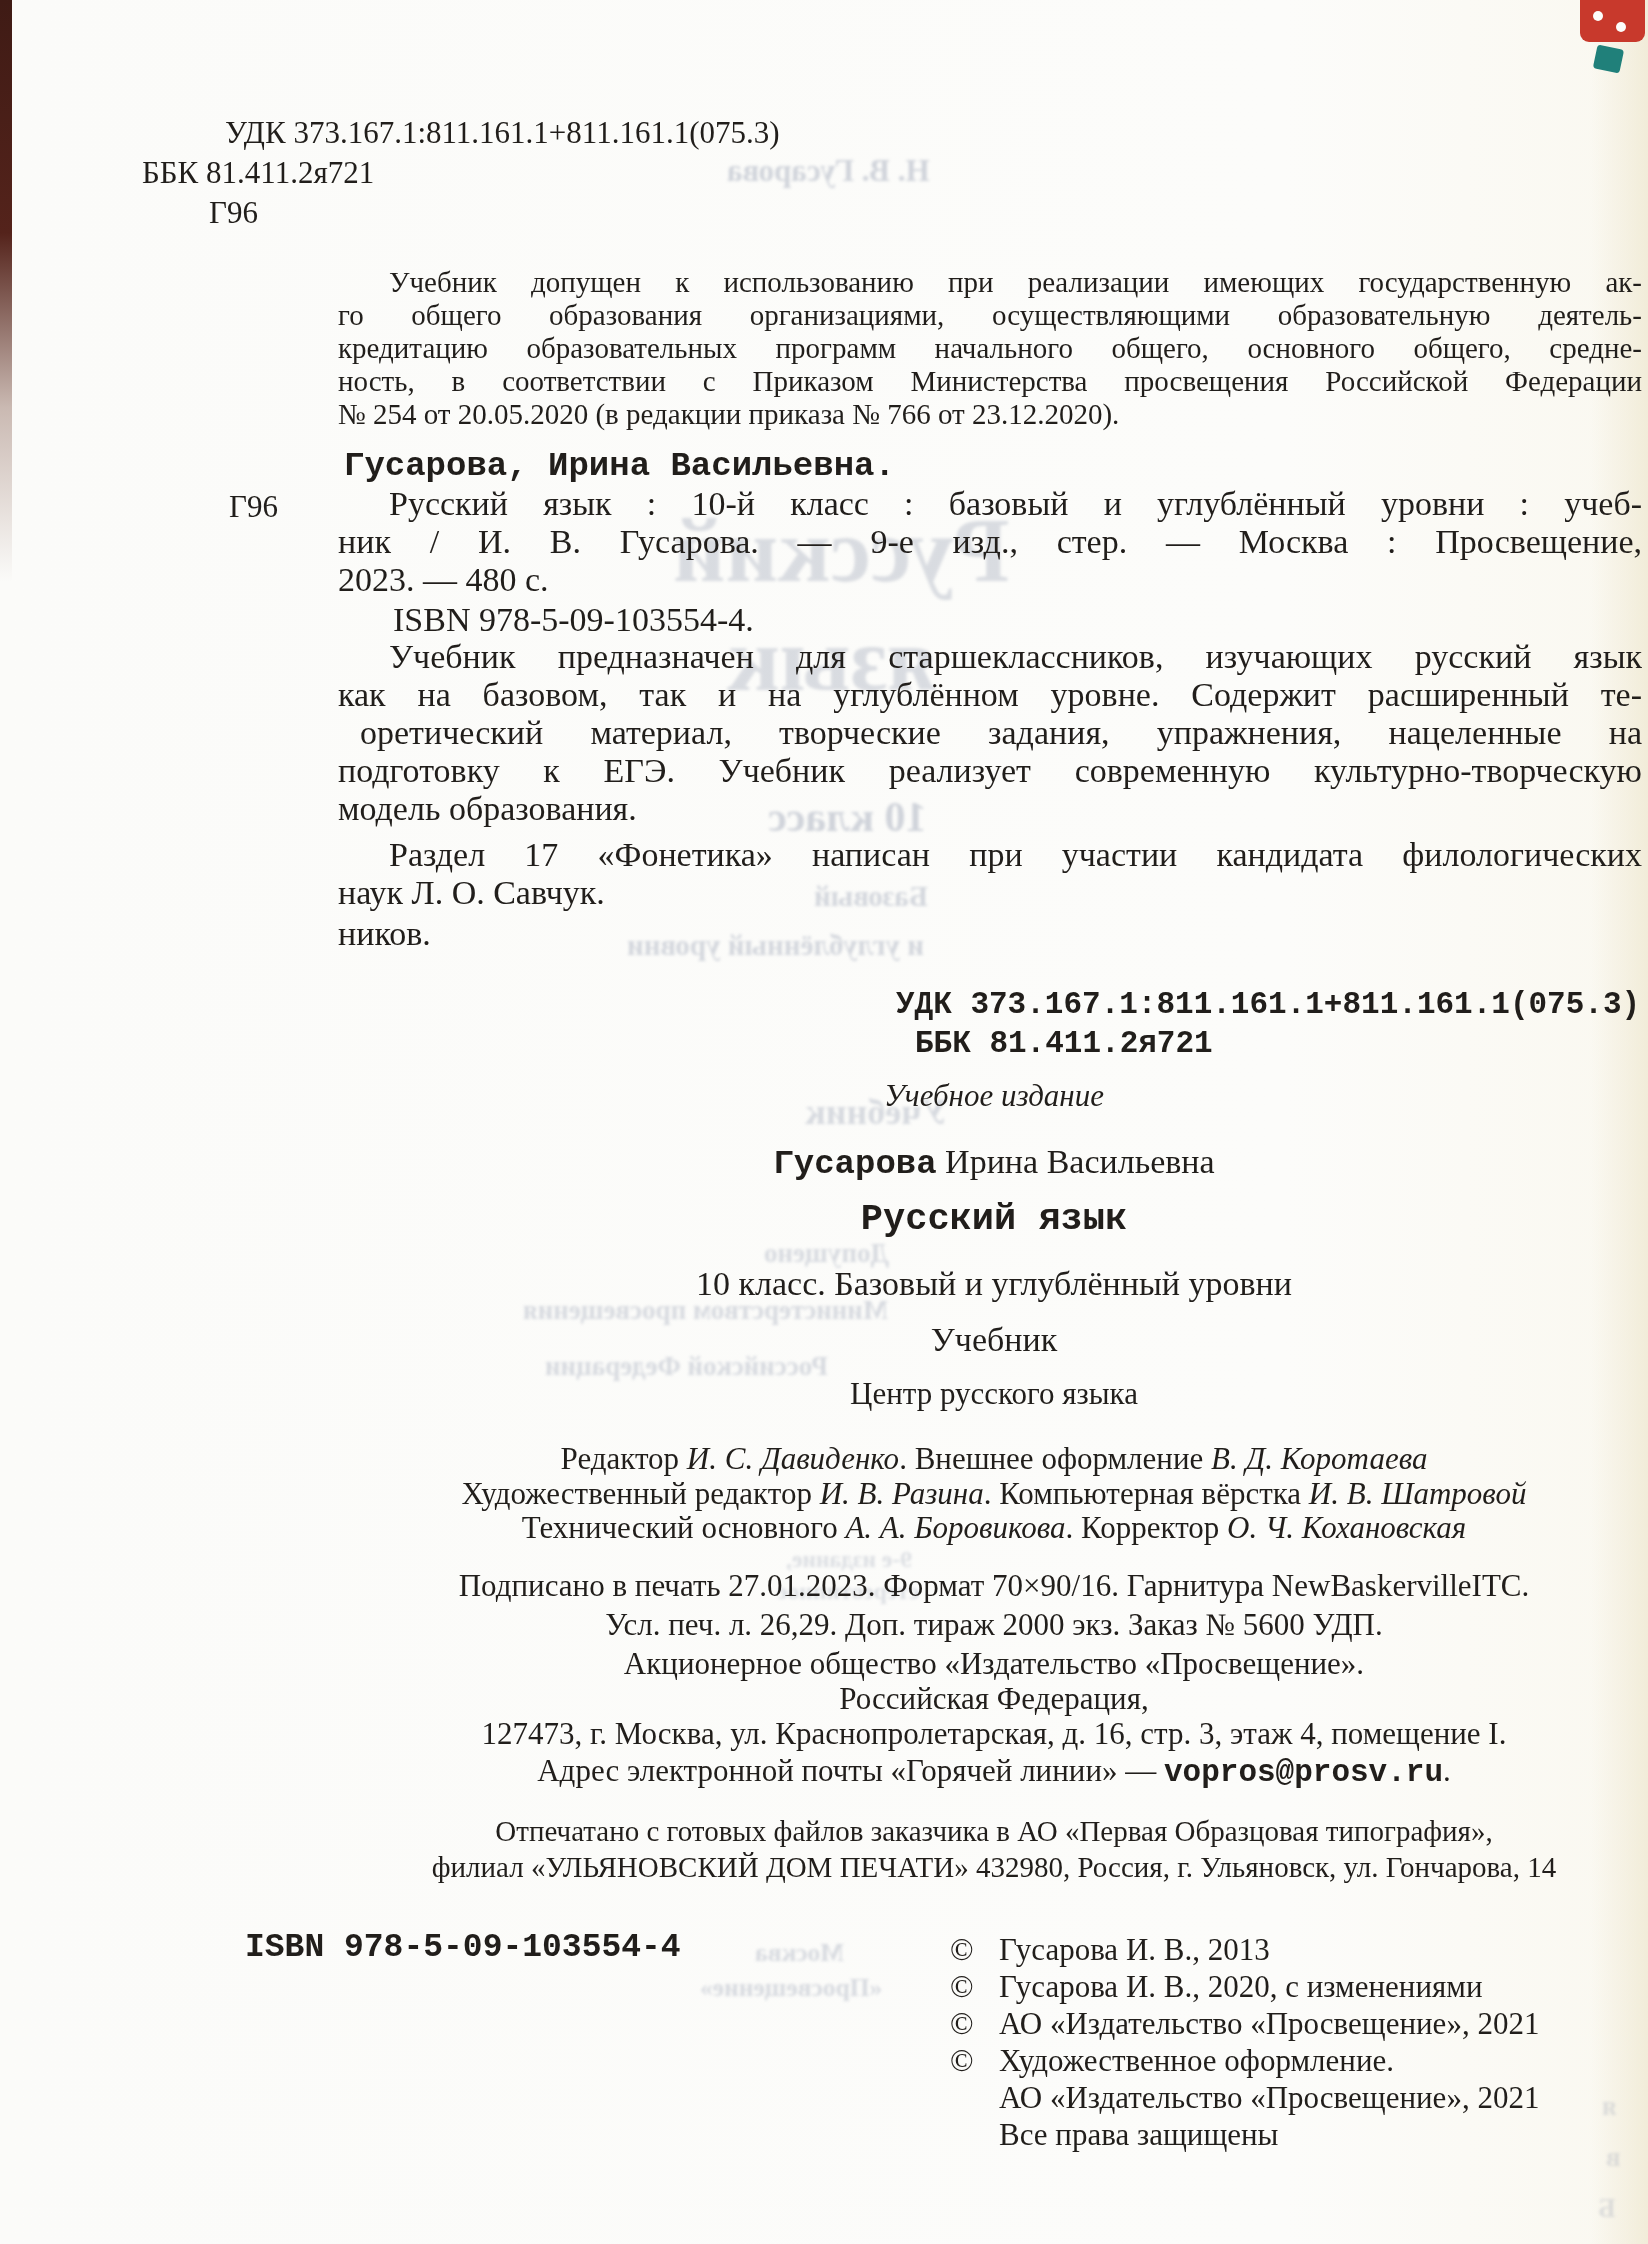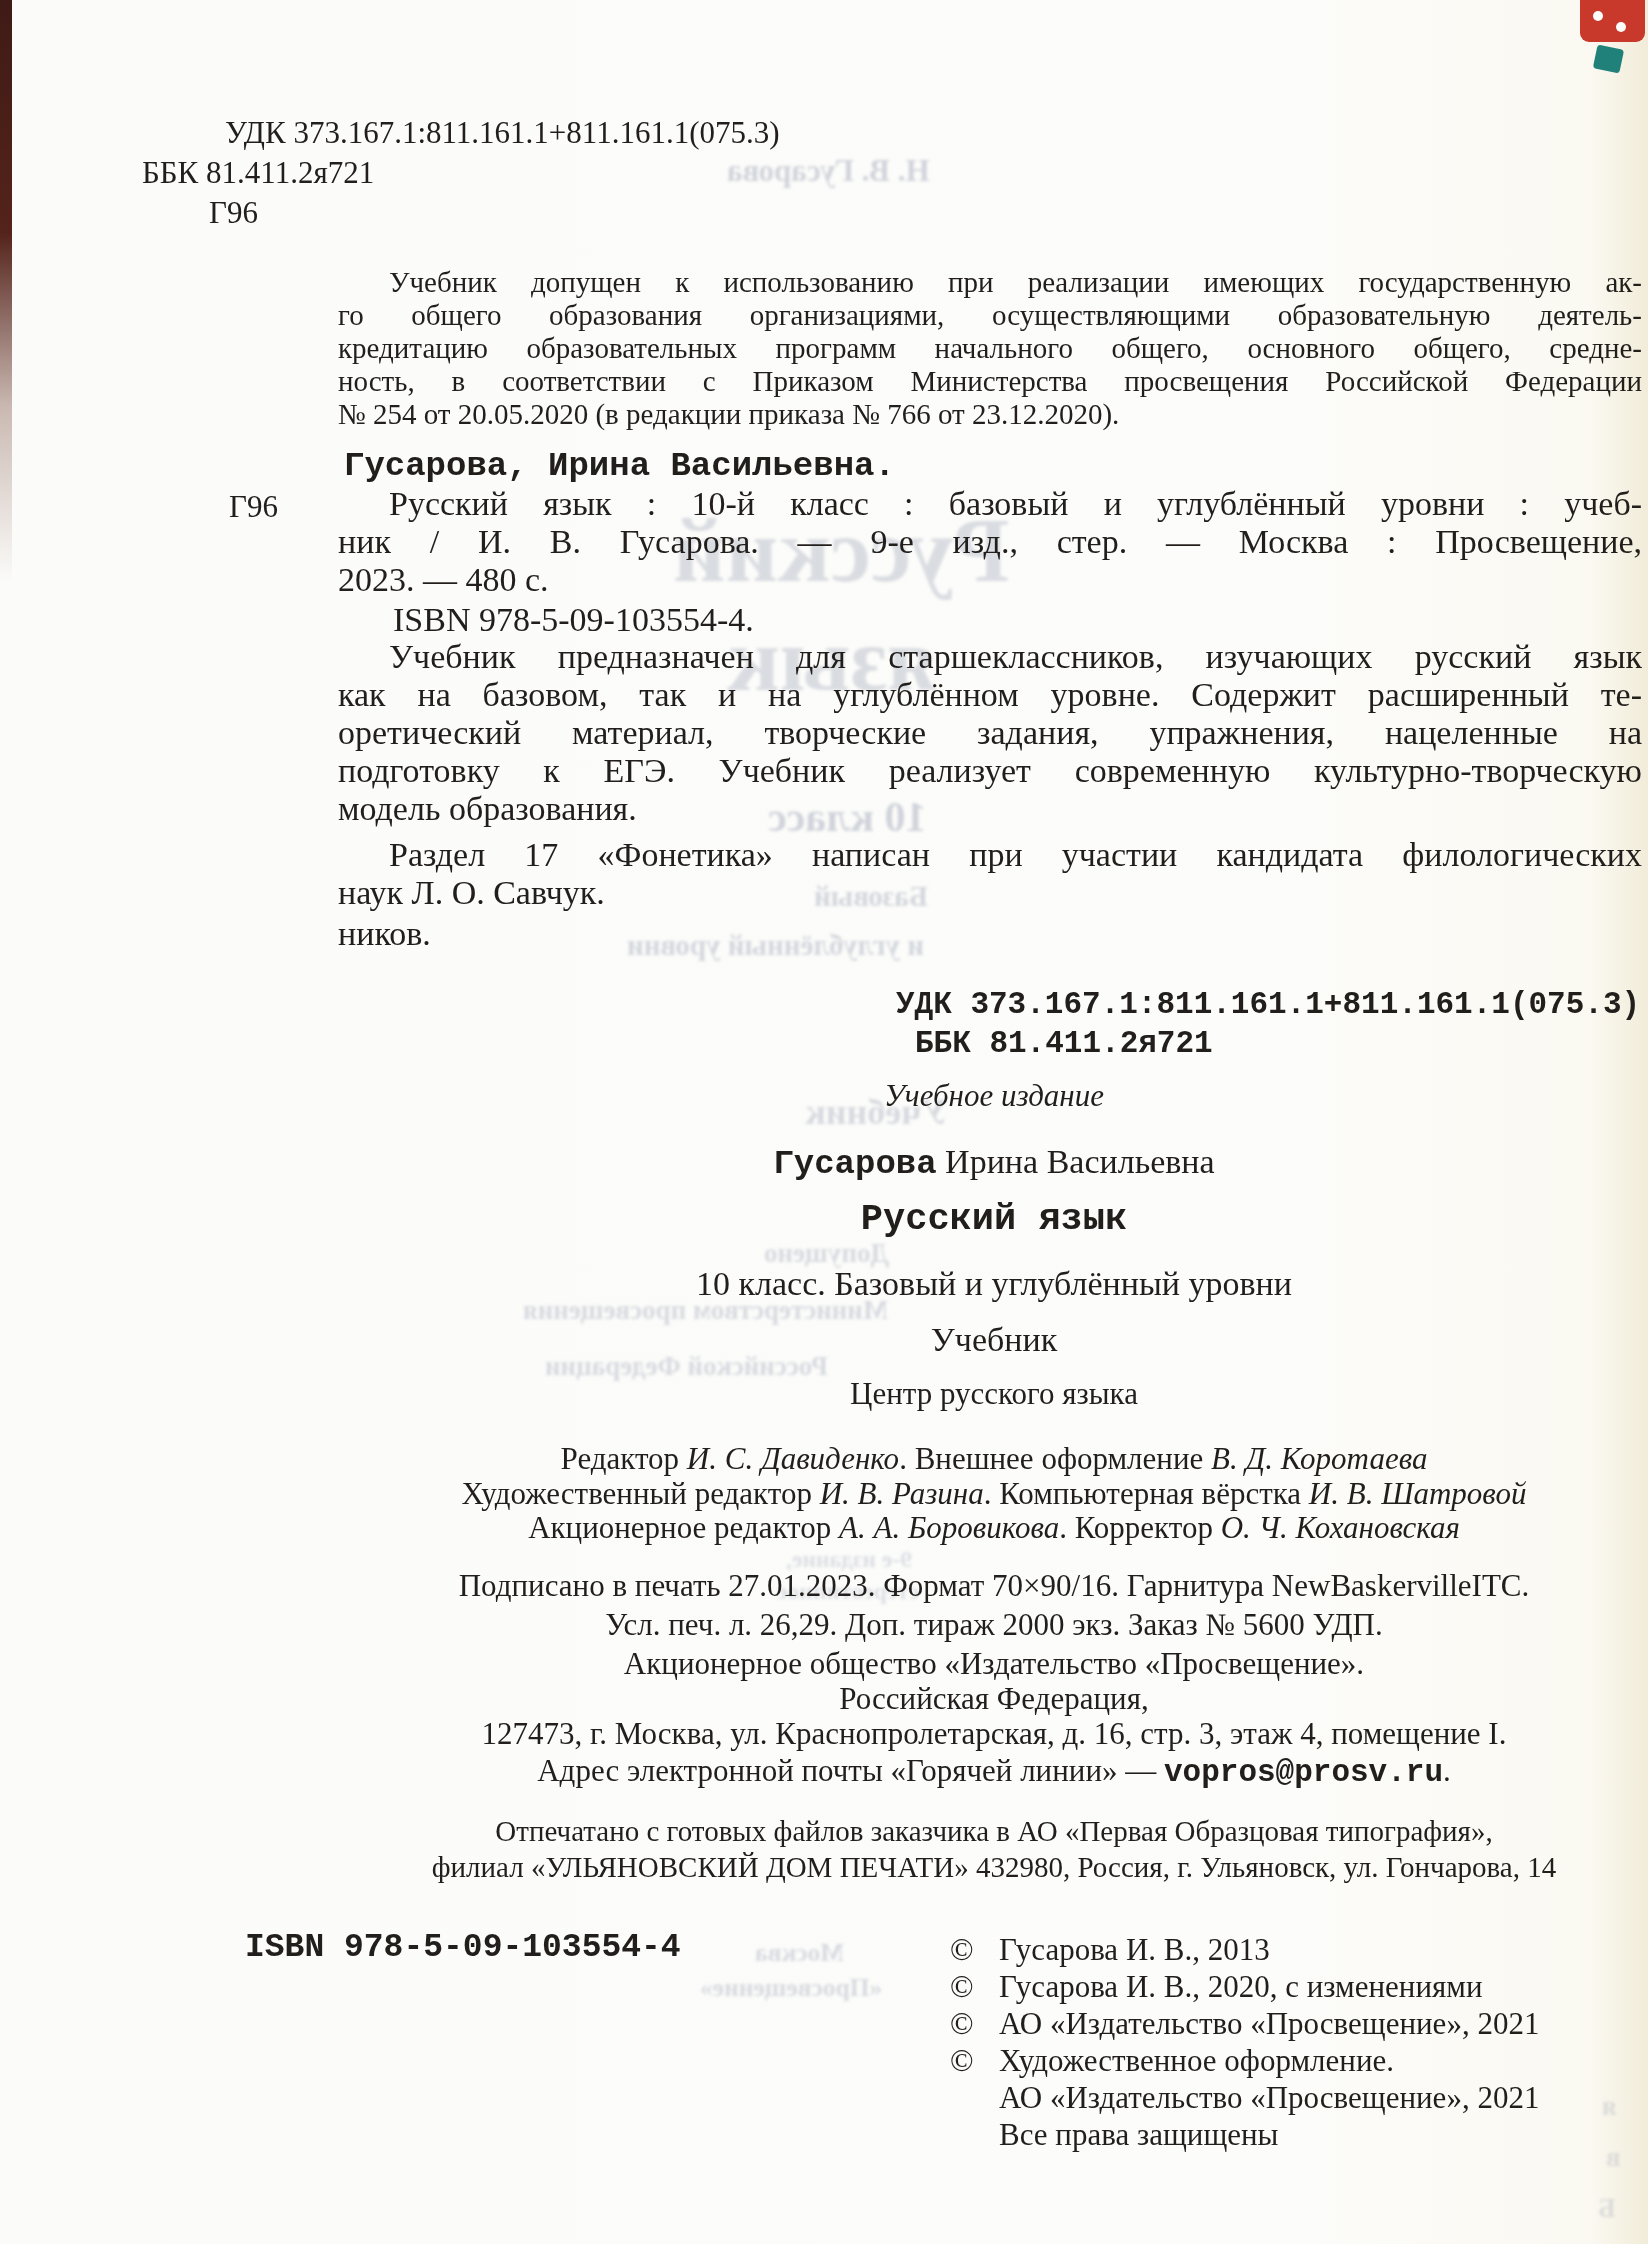--- a/index.html
+++ b/index.html
@@ -77,21 +77,21 @@
   <div class="block" style="left:338px;top:485px;width:1304px;font-size:34px;">
     <div class="jline" style="height:38px;line-height:38px;padding-left:51px;">Русский язык : 10-й класс : базовый и углублённый уровни : учеб-</div>
     <div class="jline" style="height:38px;line-height:38px;">ник / И. В. Гусарова. — 9-е изд., стер. — Москва : Просвещение,</div>
     <div class="lline" style="height:38px;line-height:38px;">2023. — 480 с.</div>
   </div>
   <div class="abs" style="left:393px;top:600px;font-size:34px;">ISBN 978-5-09-103554-4.</div>
 
   <div class="block" style="left:338px;top:638px;width:1304px;font-size:34px;">
     <div class="jline" style="height:38px;line-height:38px;padding-left:51px;">Учебник предназначен для старшеклассников, изучающих русский язык</div>
     <div class="jline" style="height:38px;line-height:38px;">как на базовом, так и на углублённом уровне. Содержит расширенный те-</div>
-    <div class="jline" style="height:38px;line-height:38px;">оретический материал, творческие задания, упражнения, нацеленные на</div>
+    <div class="jline" style="height:38px;line-height:38px;margin-left:22px;">оретический материал, творческие задания, упражнения, нацеленные на</div>
     <div class="jline" style="height:38px;line-height:38px;">подготовку к ЕГЭ. Учебник реализует современную культурно-творческую</div>
     <div class="lline" style="height:38px;line-height:38px;">модель образования.</div>
   </div>
 
   <div class="block" style="left:338px;top:836px;width:1304px;font-size:34px;">
     <div class="jline" style="height:38px;line-height:38px;padding-left:51px;">Раздел 17 «Фонетика» написан при участии кандидата филологических</div>
     <div class="lline" style="height:38px;line-height:38px;">наук Л. О. Савчук.</div>
   </div>
 
   <div class="block" style="left:338px;top:915px;width:1304px;font-size:34px;">
@@ -110,21 +110,21 @@
   <div class="cline" style="top:1320px;font-size:34px;">Учебник</div>
   <div class="cline" style="top:1376px;font-size:31px;">Центр русского языка</div>
 
   <div class="cline" style="top:1441px;font-size:31px;">
     <span>Редактор </span><span class="i">И. С. Давиденко</span><span>. Внешнее оформление </span><span class="i">В. Д. Коротаева</span>
   </div>
   <div class="cline" style="top:1476px;font-size:31px;">
     <span>Художественный редактор </span><span class="i">И. В. Разина</span><span>. Компьютерная вёрстка </span><span class="i">И. В. Шатровой</span>
   </div>
   <div class="cline" style="top:1510px;font-size:31px;">
-    <span>Акционерное редактор </span><span class="i">А. А. Боровикова</span><span>. Корректор </span><span class="i">О. Ч. Кохановская</span>
+    <span>Технический основного </span><span class="i">А. А. Боровикова</span><span>. Корректор </span><span class="i">О. Ч. Кохановская</span>
   </div>
 
   <div class="cline" style="top:1568px;font-size:31px;">Подписано в печать 27.01.2023. Формат 70×90/16. Гарнитура NewBaskervilleITC.</div>
   <div class="cline" style="top:1607px;font-size:31px;">Усл. печ. л. 26,29. Доп. тираж 2000 экз. Заказ № 5600 УДП.</div>
   <div class="cline" style="top:1646px;font-size:31px;">Акционерное общество «Издательство «Просвещение».</div>
   <div class="cline" style="top:1681px;font-size:31px;">Российская Федерация,</div>
   <div class="cline" style="top:1716px;font-size:31px;">127473, г. Москва, ул. Краснопролетарская, д. 16, стр. 3, этаж 4, помещение I.</div>
   <div class="cline" style="top:1753px;font-size:31px;">
     <span>Адрес электронной почты «Горячей линии» — </span><span class="b">vopros@prosv.ru</span><span>.</span>
   </div>

